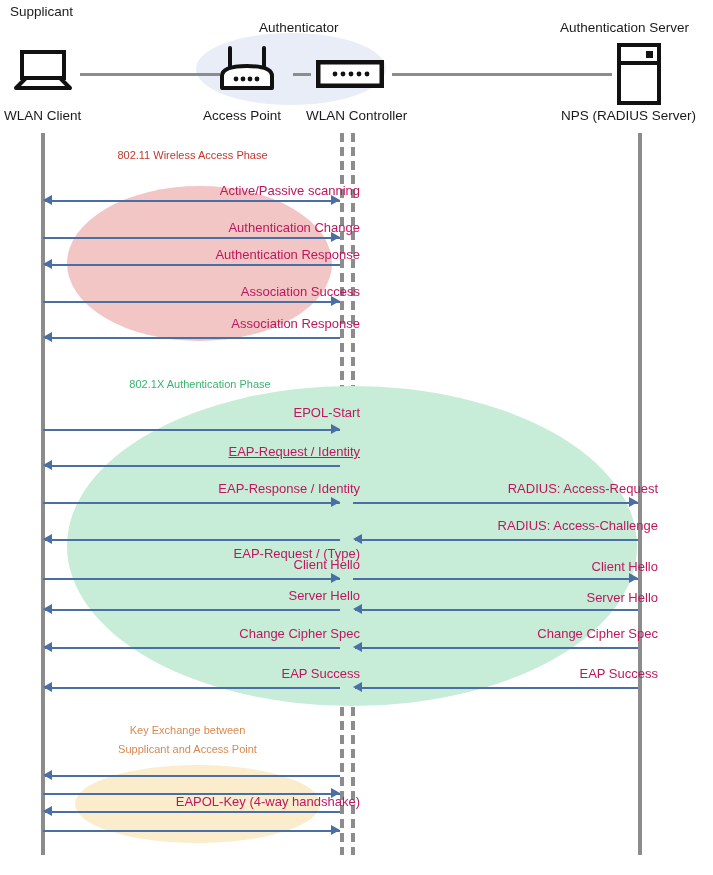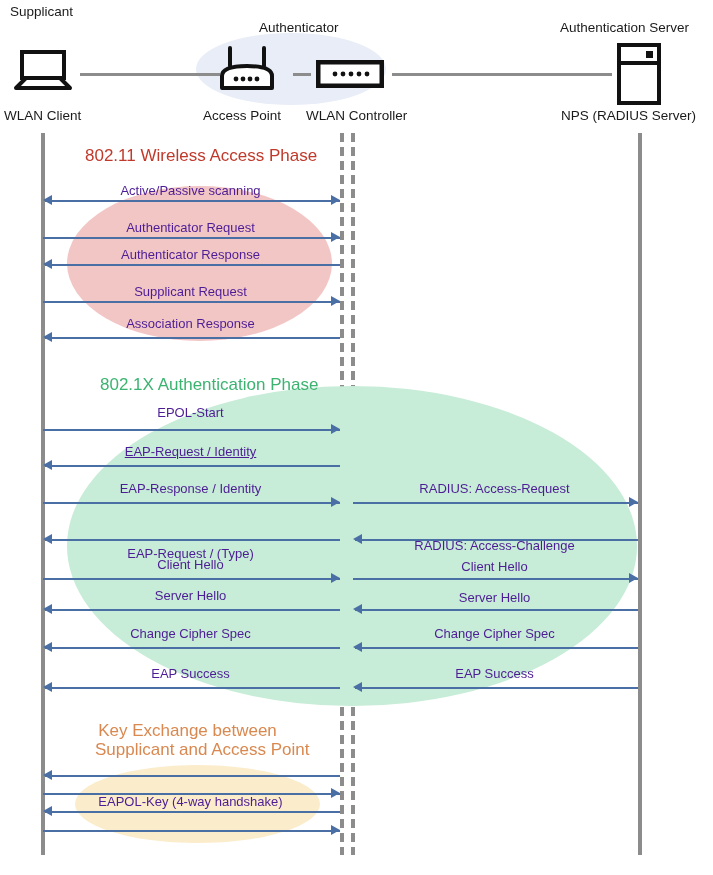--- a/index.html
+++ b/index.html
@@ -34,29 +34,30 @@
     position:absolute;width:4px;
     background-image:linear-gradient(#8c8c8c 62%, rgba(0,0,0,0) 0%);
     background-size:4px 14px;background-repeat:repeat-y;
   }
 
   
   .ellipse{position:absolute;border-radius:50%;}
 
   
   .phase-label{
-    position:absolute;font-size:17px;white-space:nowrap;text-align:center;
+    position:absolute;font-size:11px;white-space:nowrap;text-align:center;
     font-weight:400;line-height:19px;
   }
 
   
   .msg-line{position:absolute;height:2px;background:#4a6fa5;}
   .msg-label{
-    position:absolute;font-size:13px;color:#4c1d95;white-space:nowrap;
-    text-align:center;
+    position:absolute;font-size:13px;color:#be185d;white-space:nowrap;
+    text-align:right;
+    padding-left:20px;
   }
   .arrow-head{position:absolute;width:0;height:0;}
   .arrow-right{
     border-top:5px solid transparent;border-bottom:5px solid transparent;
     border-left:9px solid #4a6fa5;
   }
   .arrow-left{
     border-top:5px solid transparent;border-bottom:5px solid transparent;
     border-right:9px solid #4a6fa5;
   }
@@ -133,29 +134,29 @@
   <div class="phase-label" style="left:85px;top:146px;width:215px;color:#c0392b;">802.11 Wireless Access Phase</div>
   <div class="phase-label" style="left:100px;top:375px;width:200px;color:#3cb371;text-align:center;">802.1X Authentication Phase</div>
   <div class="phase-label" style="left:95px;top:721px;width:185px;color:#d9884f;">Key Exchange between</div>
   <div class="phase-label" style="left:95px;top:740px;width:185px;color:#d9884f;">Supplicant and Access Point</div>
 
   <div class="msg-label" style="left:41px;top:183px;width:299px;">Active/Passive scanning</div>
   <div class="msg-line" style="left:45px;top:200px;width:295px;"></div>
   <div class="arrow-head arrow-left" style="left:43px;top:195px;"></div>
   <div class="arrow-head arrow-right" style="left:331px;top:195px;"></div>
 
-  <div class="msg-label" style="left:41px;top:220px;width:299px;">Authenticator Request</div>
+  <div class="msg-label" style="left:41px;top:220px;width:299px;">Authentication Change</div>
   <div class="msg-line" style="left:43px;top:237px;width:297px;"></div>
   <div class="arrow-head arrow-right" style="left:331px;top:232px;"></div>
 
-  <div class="msg-label" style="left:41px;top:247px;width:299px;">Authenticator Response</div>
+  <div class="msg-label" style="left:41px;top:247px;width:299px;">Authentication Response</div>
   <div class="msg-line" style="left:45px;top:264px;width:295px;"></div>
   <div class="arrow-head arrow-left" style="left:43px;top:259px;"></div>
 
-  <div class="msg-label" style="left:41px;top:284px;width:299px;">Supplicant Request</div>
+  <div class="msg-label" style="left:41px;top:284px;width:299px;">Association Success</div>
   <div class="msg-line" style="left:43px;top:301px;width:297px;"></div>
   <div class="arrow-head arrow-right" style="left:331px;top:296px;"></div>
 
   <div class="msg-label" style="left:41px;top:316px;width:299px;">Association Response</div>
   <div class="msg-line" style="left:45px;top:337px;width:295px;"></div>
   <div class="arrow-head arrow-left" style="left:43px;top:332px;"></div>
 
   <div class="msg-label" style="left:41px;top:405px;width:299px;">EPOL-Start</div>
   <div class="msg-line" style="left:43px;top:429px;width:297px;"></div>
   <div class="arrow-head arrow-right" style="left:331px;top:424px;"></div>
@@ -185,21 +186,21 @@
   <div class="arrow-head arrow-left" style="left:43px;top:642px;"></div>
 
   <div class="msg-label" style="left:41px;top:666px;width:299px;">EAP Success</div>
   <div class="msg-line" style="left:45px;top:687px;width:295px;"></div>
   <div class="arrow-head arrow-left" style="left:43px;top:682px;"></div>
 
   <div class="msg-label" style="left:351px;top:481px;width:287px;">RADIUS: Access-Request</div>
   <div class="msg-line" style="left:353px;top:502px;width:285px;"></div>
   <div class="arrow-head arrow-right" style="left:629px;top:497px;"></div>
 
-  <div class="msg-label" style="left:351px;top:518px;width:287px;margin-top:20px;">RADIUS: Access-Challenge</div>
+  <div class="msg-label" style="left:351px;top:518px;width:287px;">RADIUS: Access-Challenge</div>
   <div class="msg-line" style="left:355px;top:539px;width:283px;"></div>
   <div class="arrow-head arrow-left" style="left:353px;top:534px;"></div>
 
   <div class="msg-label" style="left:351px;top:559px;width:287px;">Client Hello</div>
   <div class="msg-line" style="left:353px;top:578px;width:285px;"></div>
   <div class="arrow-head arrow-right" style="left:629px;top:573px;"></div>
 
   <div class="msg-label" style="left:351px;top:590px;width:287px;">Server Hello</div>
   <div class="msg-line" style="left:355px;top:609px;width:283px;"></div>
   <div class="arrow-head arrow-left" style="left:353px;top:604px;"></div>

